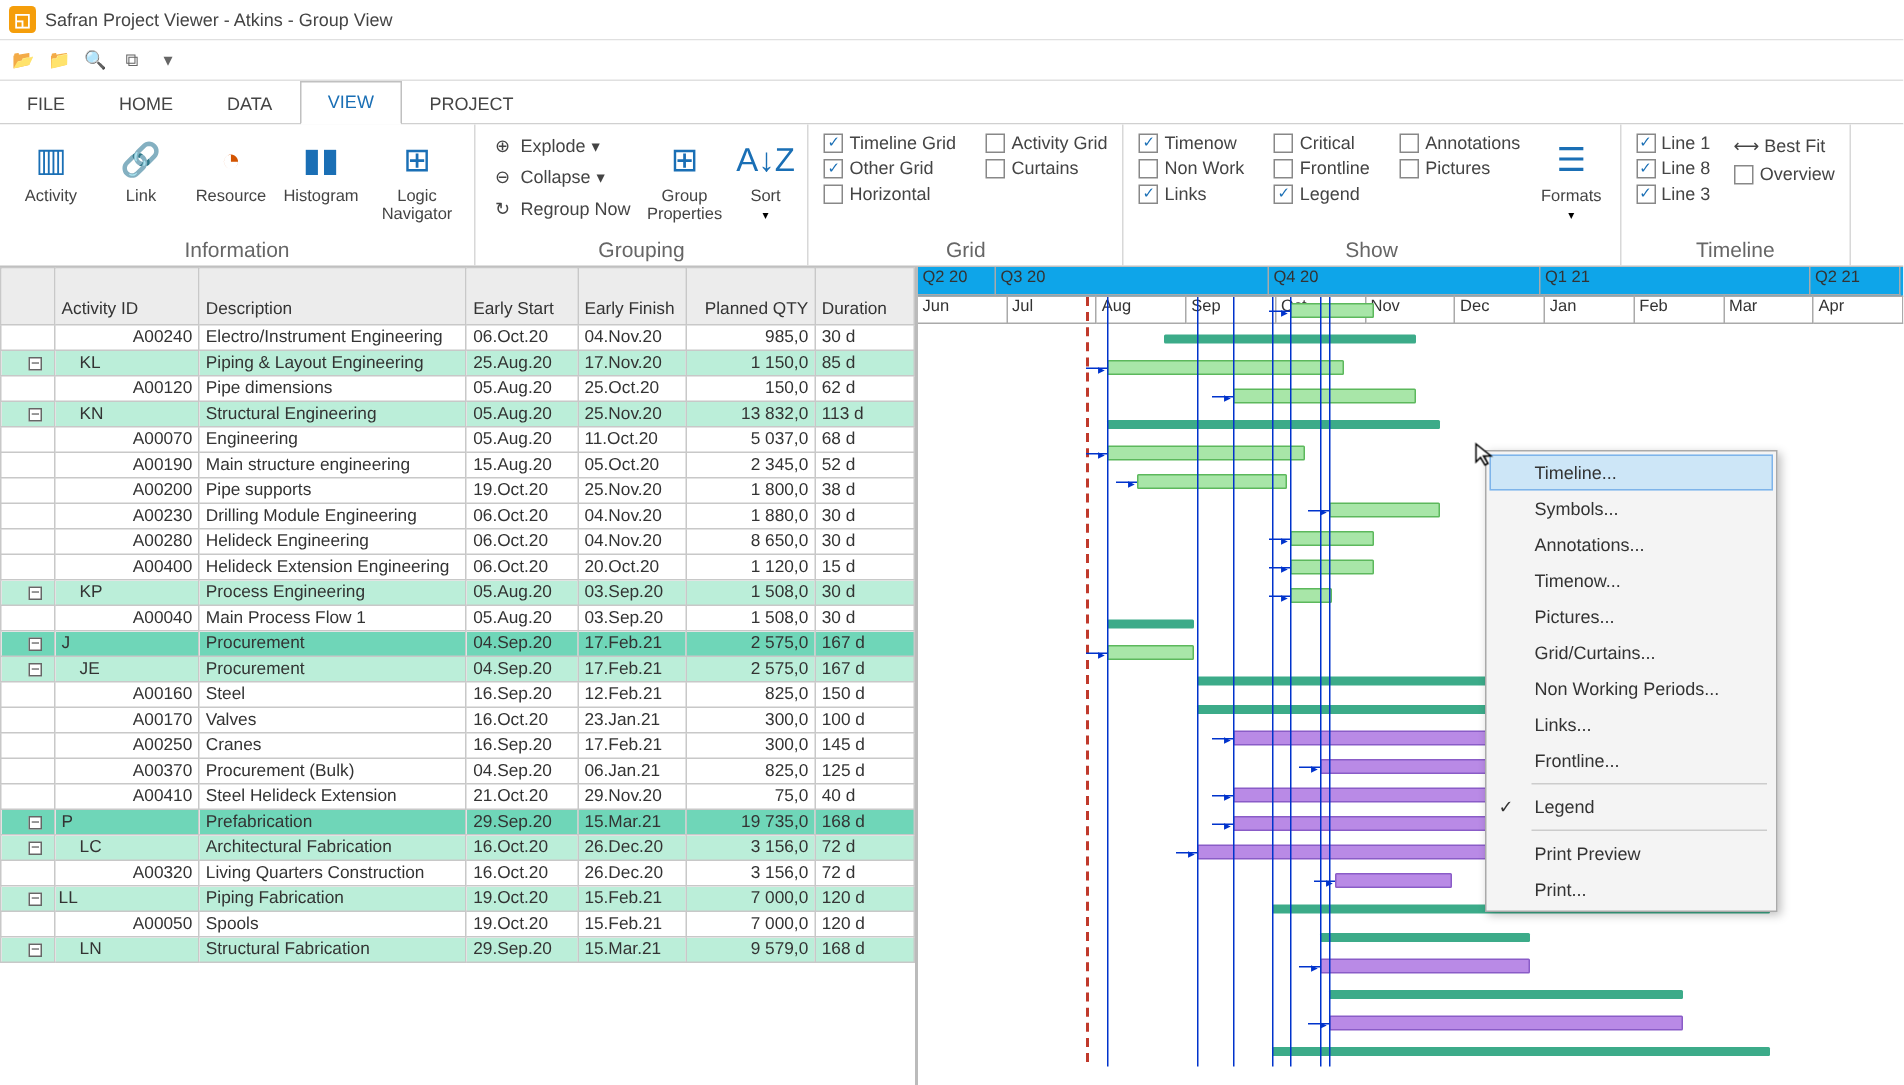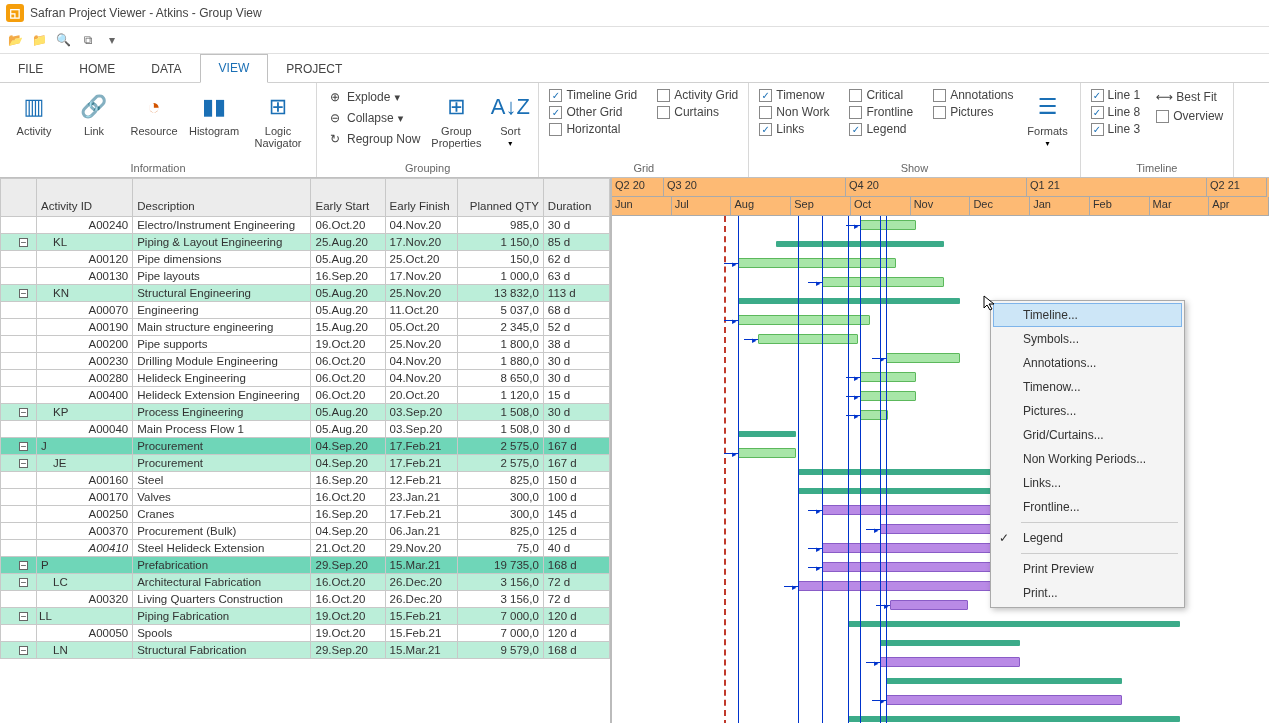--- a/index.html
+++ b/index.html
@@ -12,21 +12,21 @@
 .quickaccess { background: #fff; padding: 3px 6px; display: flex; gap: 4px; border-bottom: 1px solid #e0e0e0; }
 .qa-btn { width: 20px; height: 20px; display: inline-flex; align-items: center; justify-content: center; color: #666; }
 
 .menubar { display: flex; background: #fff; border-bottom: 1px solid #d0d0d0; }
 .menu-tab { padding: 6px 18px; color: #444; border-top: 2px solid transparent; cursor: pointer; }
 .menu-tab.active { border: 1px solid #c0c0c0; border-bottom-color: #fff; background: #fff; margin-bottom: -1px; color: #1a6fb5; }
 
 .ribbon { display: flex; background: #fff; border-bottom: 1px solid #c0c0c0; height: 95px; }
 .ribbon-group { border-right: 1px solid #d8d8d8; padding: 4px 6px 2px 6px; display: flex; flex-direction: column; position: relative; }
 .ribbon-group-body { flex: 1; display: flex; align-items: flex-start; gap: 4px; }
-.ribbon-group-label { text-align: center; color: #666; font-size: 11px; padding: 1px 0; position: relative; }
+.ribbon-group-label { text-align: center; color: #666; font-size: 14px; padding: 1px 0; position: relative; }
 .big-btn { width: 56px; height: 70px; display: flex; flex-direction: column; align-items: center; justify-content: flex-start; padding: 4px 2px; gap: 2px; cursor: pointer; }
 .big-btn .icon { width: 32px; height: 32px; display: flex; align-items: center; justify-content: center; font-size: 22px; }
 .big-btn .lbl { font-size: 11px; text-align: center; color: #444; }
 .small-btn-col { display: flex; flex-direction: column; gap: 1px; }
 .small-btn { display: flex; align-items: center; gap: 4px; padding: 2px 4px; cursor: pointer; font-size: 11px; color: #444; }
 .small-btn .icon { width: 16px; height: 16px; display: inline-flex; align-items: center; justify-content: center; }
 .check-item { display: flex; align-items: center; gap: 4px; padding: 1px 4px; font-size: 11px; color: #444; cursor: pointer; white-space: nowrap; }
 .check-item .chk { width: 13px; height: 13px; border: 1px solid #888; display: inline-flex; align-items: center; justify-content: center; font-size: 10px; color: #1a6fb5; }
 
 
@@ -42,21 +42,21 @@
 tr.group2 td { background: #bbeed9; }
 .expander { display: inline-block; width: 9px; height: 9px; border: 1px solid #666; text-align: center; line-height: 7px; font-size: 10px; margin-right: 4px; color: #444; background: #fff; }
 col.c-toggle { width: 36px; }
 col.c-id { width: 96px; }
 col.c-desc { width: 178px; }
 col.c-es { width: 74px; }
 col.c-ef { width: 72px; }
 col.c-qty { width: 86px; }
 col.c-dur { width: 66px; }
 
-.timeline-header { height: 38px; border-bottom: 1px solid #aaa; position: relative; background: #fdba74; }
+.timeline-header { height: 20px; border-bottom: 1px solid #aaa; position: relative; background: #0ea5e9; }
 .tl-row { position: absolute; left: 0; right: 0; height: 19px; display: flex; }
 .tl-row.top { top: 0; }
 .tl-row.bot { top: 19px; }
 .tl-cell { border-right: 1px solid #aaa; border-bottom: 1px solid #aaa; padding: 1px 3px; font-size: 11px; color: #333; }
 
 .gantt-body { position: relative; height: calc(100% - 38px); }
 .grow { position: absolute; left: 0; right: 0; height: 19px; }
 .bar { position: absolute; height: 10px; top: 4px; border-radius: 1px; }
 .bar.green { background: #a8e6a8; border: 1px solid #5cb85c; }
 .bar.purple { background: #b98ae6; border: 1px solid #8a5cc7; }
@@ -303,29 +303,20 @@
           </tr>
           <tr>
             <td></td>
             <td style="padding-left: 24px; text-align: right;">A00120</td>
             <td>Pipe dimensions</td>
             <td>05.Aug.20</td>
             <td>25.Oct.20</td>
             <td class="num">150,0</td>
             <td>62 d</td>
           </tr>
-          <tr>
-            <td></td>
-            <td style="padding-left: 24px; text-align: right;">A00130</td>
-            <td>Pipe layouts</td>
-            <td>16.Sep.20</td>
-            <td>17.Nov.20</td>
-            <td class="num">1 000,0</td>
-            <td>63 d</td>
-          </tr>
           <tr class="group2">
             <td style="text-align: right;"><span class="expander">−</span></td>
             <td style="padding-left: 16px;">KN</td>
             <td>Structural Engineering</td>
             <td>05.Aug.20</td>
             <td>25.Nov.20</td>
             <td class="num">13 832,0</td>
             <td>113 d</td>
           </tr>
           <tr>
@@ -449,21 +440,21 @@
             <td></td>
             <td style="padding-left: 24px; text-align: right;">A00370</td>
             <td>Procurement (Bulk)</td>
             <td>04.Sep.20</td>
             <td>06.Jan.21</td>
             <td class="num">825,0</td>
             <td>125 d</td>
           </tr>
           <tr>
             <td></td>
-            <td style="padding-left: 24px; text-align: right; font-style: italic;">A00410</td>
+            <td style="padding-left: 24px; text-align: right;">A00410</td>
             <td>Steel Helideck Extension</td>
             <td>21.Oct.20</td>
             <td>29.Nov.20</td>
             <td class="num">75,0</td>
             <td>40 d</td>
           </tr>
           <tr class="group1">
             <td style="text-align: right;"><span class="expander">−</span></td>
             <td style="padding-left: 4px;">P</td>
             <td>Prefabrication</td>

